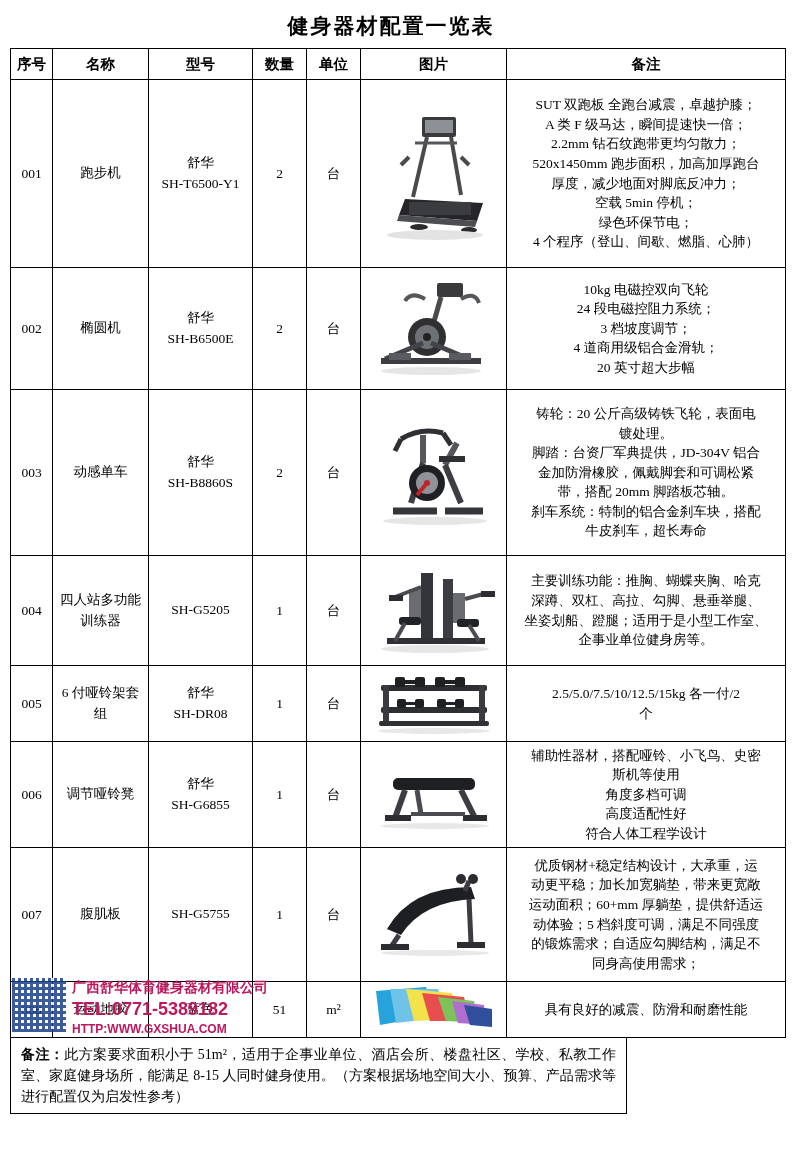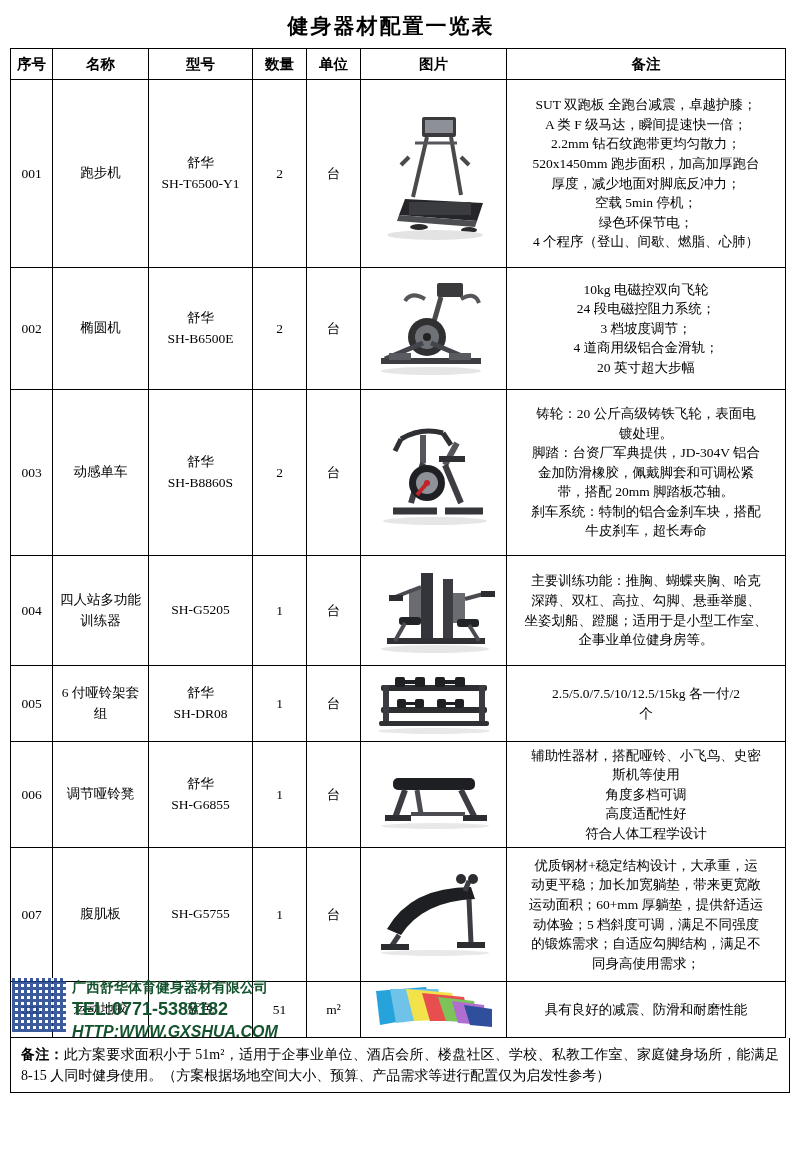--- a/index.html
+++ b/index.html
@@ -74,21 +74,21 @@
     display: flex;
     align-items: center;
     justify-content: center;
   }
   svg.eq { display: block; }
 
   
   .footnote {
     border: 1px solid #000;
     border-top: none;
-    width: 780px;
+    width: 617px;
     box-sizing: border-box;
     font-size: 14px;
     line-height: 1.5;
     padding: 6px 10px 6px 10px;
     text-align: justify;
   }
   .footnote b { font-weight: bold; }
 
   
   .stamp {
@@ -103,27 +103,27 @@
   .qr {
     width: 54px;
     height: 54px;
     background:
       repeating-linear-gradient(0deg, #1b3f8b 0 3px, transparent 3px 6px),
       repeating-linear-gradient(90deg, #1b3f8b 0 3px, #ffffff 3px 6px);
     opacity: .85;
   }
   .stamp-text {
     font-family: "Liberation Sans", sans-serif;
-    color: #14532d;
+    color: #be185d;
     font-weight: bold;
     line-height: 1.35;
   }
   .stamp-text .l1 { font-size: 14px; }
   .stamp-text .l2 { font-size: 18px; }
-  .stamp-text .l3 { font-size: 16px; font-style: italic; }
+  .stamp-text .l3 { font-size: 12px; }
 </style>
 </head>
 <body>
 
 <div class="page">
 
   <div class="doc-title">健身器材配置一览表</div>
 
   <table class="spec">
     <colgroup>

